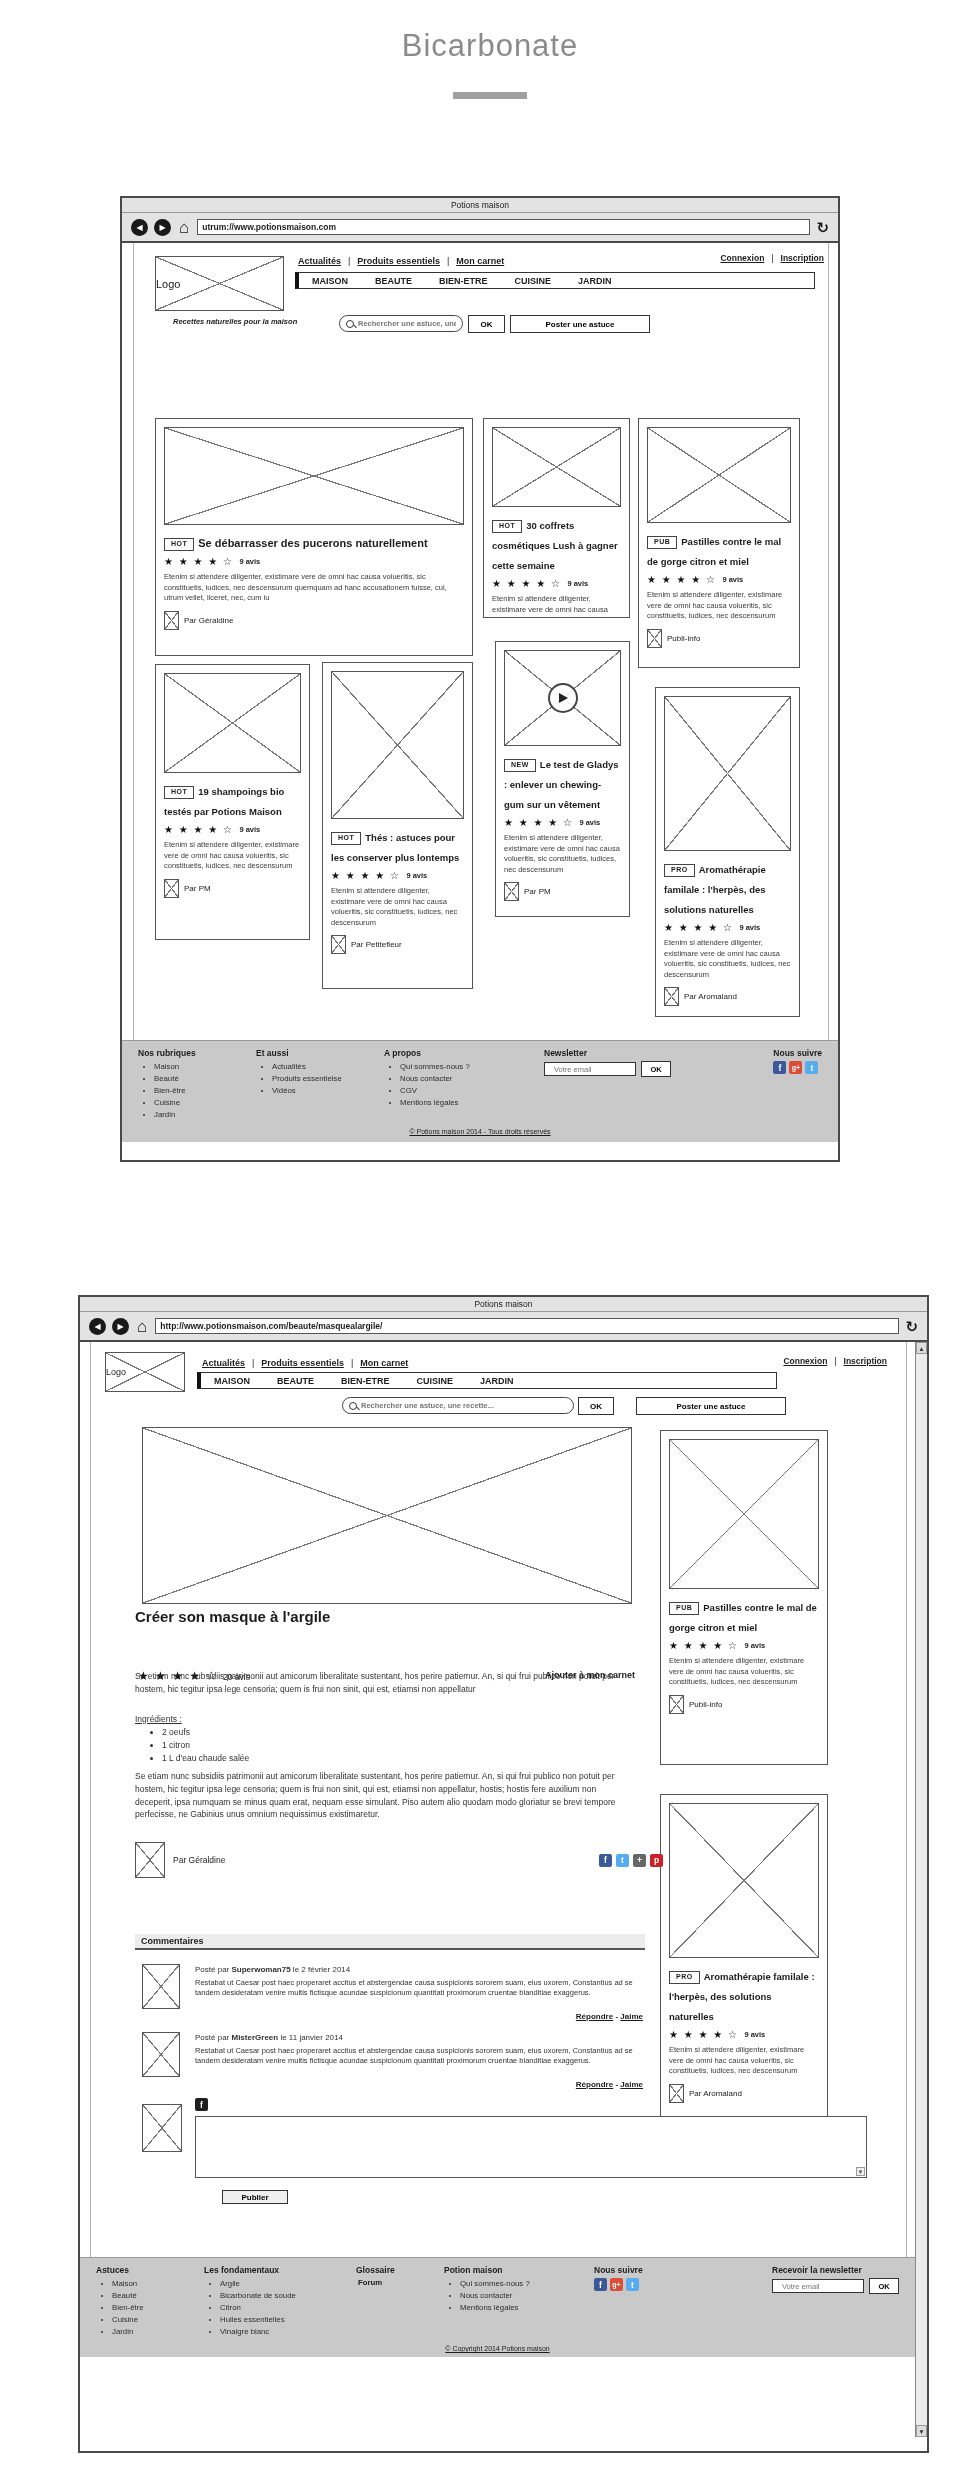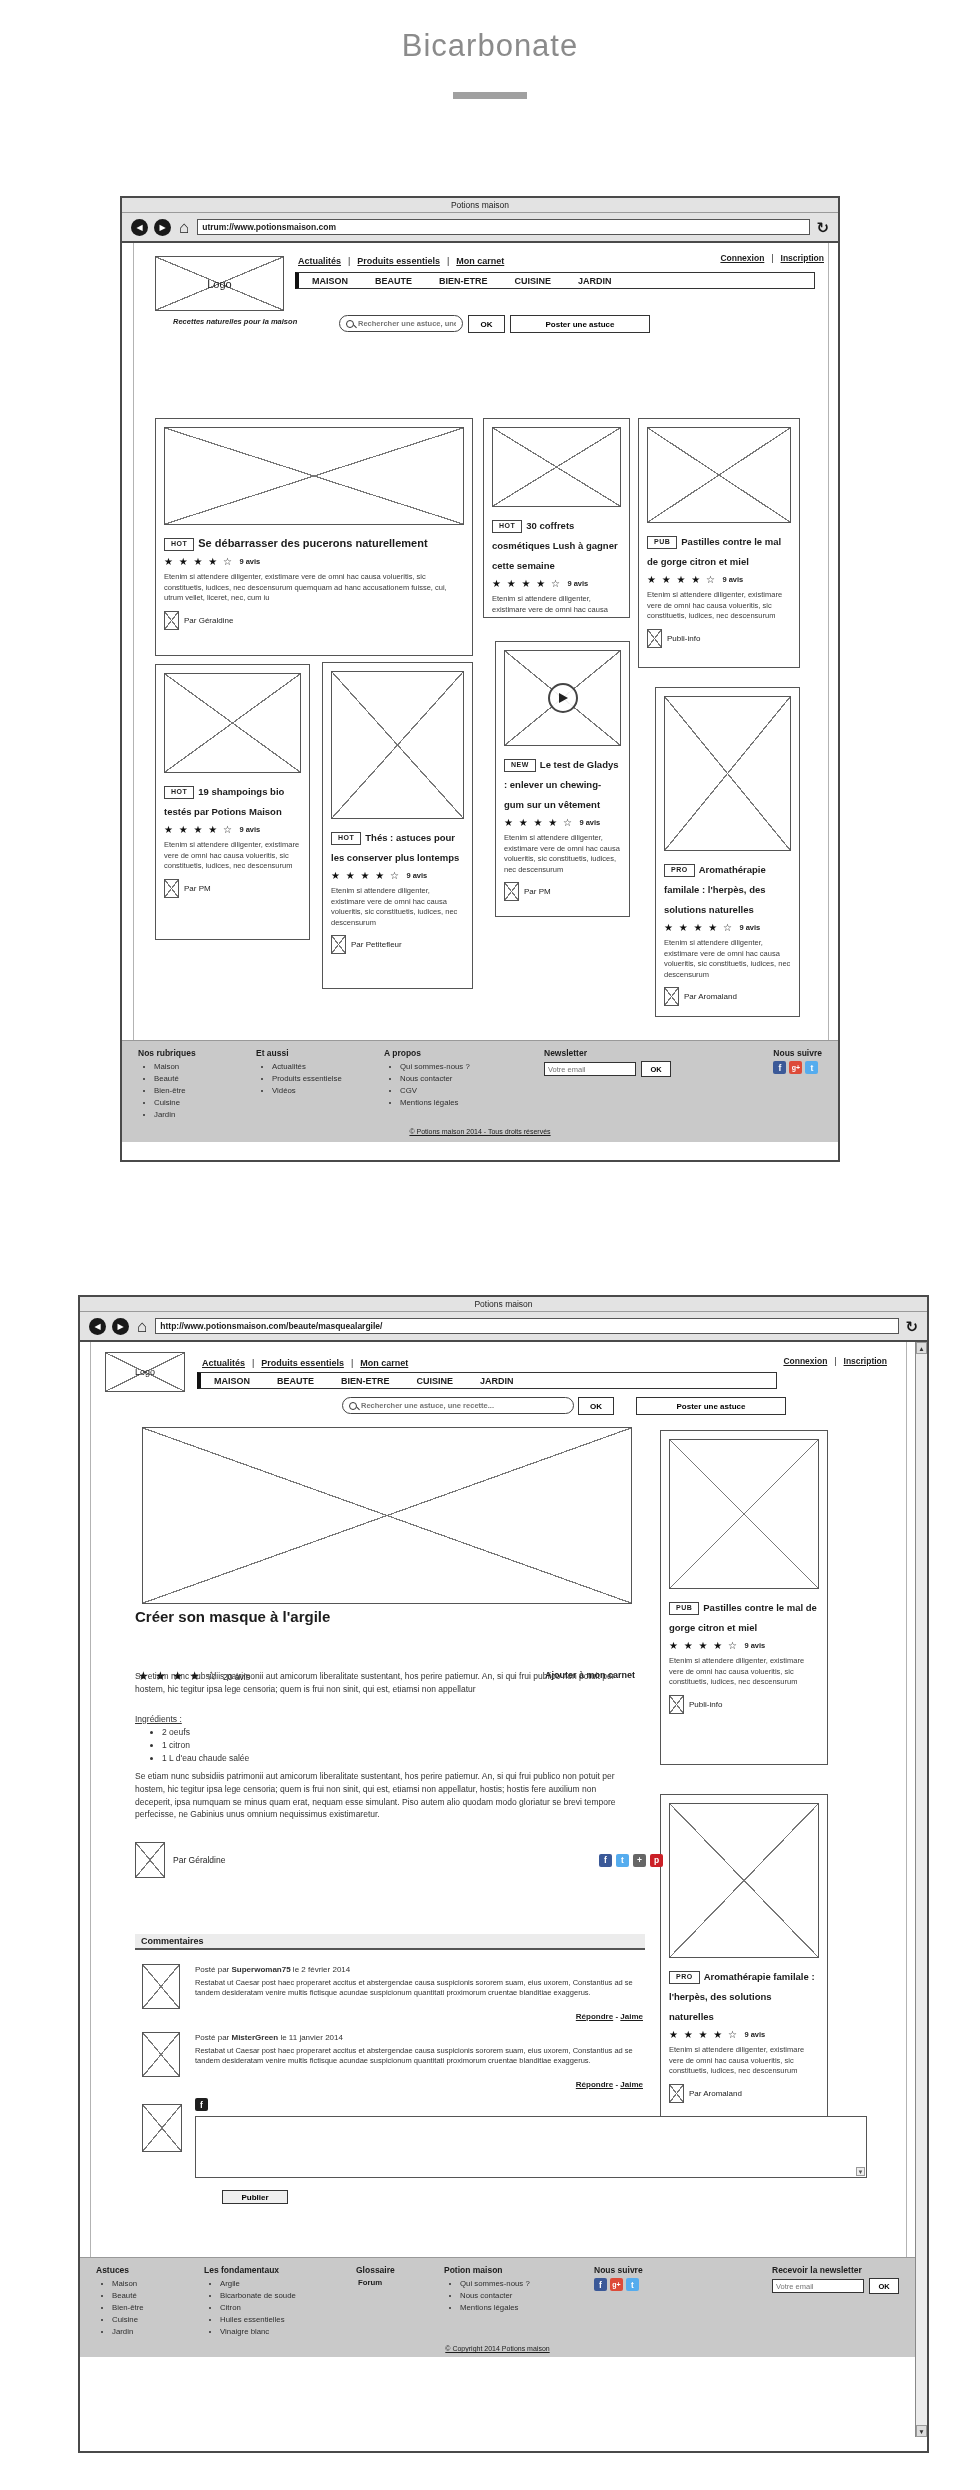--- a/index.html
+++ b/index.html
@@ -17,21 +17,21 @@
   .urlbox { flex: 1; height: 16px; background: #fff; border: 1px solid #555; font-size: 8.5px; font-weight: bold; padding: 0 4px; display: flex; align-items: center; overflow: hidden; white-space: nowrap; }
   .refreshbtn { color: #191919; font-size: 15px; font-weight: bold; line-height: 1; cursor: pointer; }
   .content { position: relative; background: #fff; }
   .page-frame { position: absolute; border-left: 1px solid #b3b3b3; border-right: 1px solid #b3b3b3; top: 0; }
 
   
   .ximg { border: 1px solid #555; background-color: #fff; position: relative;
     background-image:
       linear-gradient(to top right, rgba(0,0,0,0) calc(50% - 0.6px), #777 calc(50% - 0.6px), #777 calc(50% + 0.6px), rgba(0,0,0,0) calc(50% + 0.6px)),
       linear-gradient(to bottom right, rgba(0,0,0,0) calc(50% - 0.6px), #777 calc(50% - 0.6px), #777 calc(50% + 0.6px), rgba(0,0,0,0) calc(50% + 0.6px)); }
-  .logo-box { position: absolute; display: flex; align-items: center; justify-content: center; cursor: pointer; }
+  .logo-box { position: absolute; display: flex; align-items: center; cursor: pointer; }
   .logo-label { font-size: 11px; color: #222; background: transparent; }
 
   
   .tagline { position: absolute; font-size: 7.5px; font-style: italic; font-weight: bold; margin-left: 36px; }
   .top-links, .auth-links { position: absolute; font-size: 9px; font-weight: bold; display: flex; gap: 7px; align-items: center; }
   .auth-links { font-size: 8.5px; }
   .lnk { text-decoration: underline; cursor: pointer; }
   .sep { font-weight: normal; }
   .tabsbar { position: absolute; border: 1px solid #333; border-left: 4px solid #111; background: #fff; display: flex; align-items: center; gap: 27px; padding: 0 13px; font-size: 9px; font-weight: bold; }
   .tab { cursor: pointer; white-space: nowrap; }
@@ -60,21 +60,21 @@
   .play::after { content: ""; border-left: 9px solid #222; border-top: 5.5px solid transparent; border-bottom: 5.5px solid transparent; margin-left: 2px; }
 
   
   .sitefooter { position: absolute; left: 0; right: 0; background: #c9c9c9; border-top: 1px solid #999; padding: 7px 16px 4px; }
   .fcols { display: flex; }
   .fcol h4 { font-size: 8.5px; margin: 0 0 3px; }
   .fcol ul { margin: 0 0 0 6px; padding-left: 10px; font-size: 7.8px; line-height: 1.55; color: #2e2e2e; }
   .fcol li { cursor: pointer; }
   .plain-item { font-size: 7.8px; font-weight: bold; margin-left: 2px; cursor: pointer; }
   .nlrow { display: flex; gap: 5px; align-items: center; }
-  .nl-input { width: 92px; height: 14px; border: 1.5px solid #333; font-size: 7.5px; padding: 0 3px; font-family: inherit; }
+  .nl-input { width: 92px; height: 14px; border: 1.5px solid #333; font-size: 7.5px; padding: 0 9px; font-family: inherit; }
   .nl-ok { width: 30px; height: 16px; border: 1.5px solid #333; background: #fff; font-size: 7.5px; font-weight: bold; font-family: inherit; cursor: pointer; }
   .socials { display: flex; gap: 3px; margin-top: 2px; }
   .sq { width: 13px; height: 13px; border-radius: 2px; color: #fff; font-size: 8.5px; font-weight: bold; display: inline-flex; align-items: center; justify-content: center; cursor: pointer; }
   .sq-f { background: #3b5998; } .sq-g { background: #dd4b39; font-size: 7px; } .sq-t { background: #55acee; }
   .sq-share { background: #666; } .sq-p { background: #cb2027; } .sq-dark { background: #1f1f1f; }
   .copyright { text-align: center; font-size: 7px; margin-top: 7px; }
   .copyright span { text-decoration: underline; cursor: pointer; }
 
   
   .art-title { position: absolute; font-size: 15px; font-weight: bold; }

